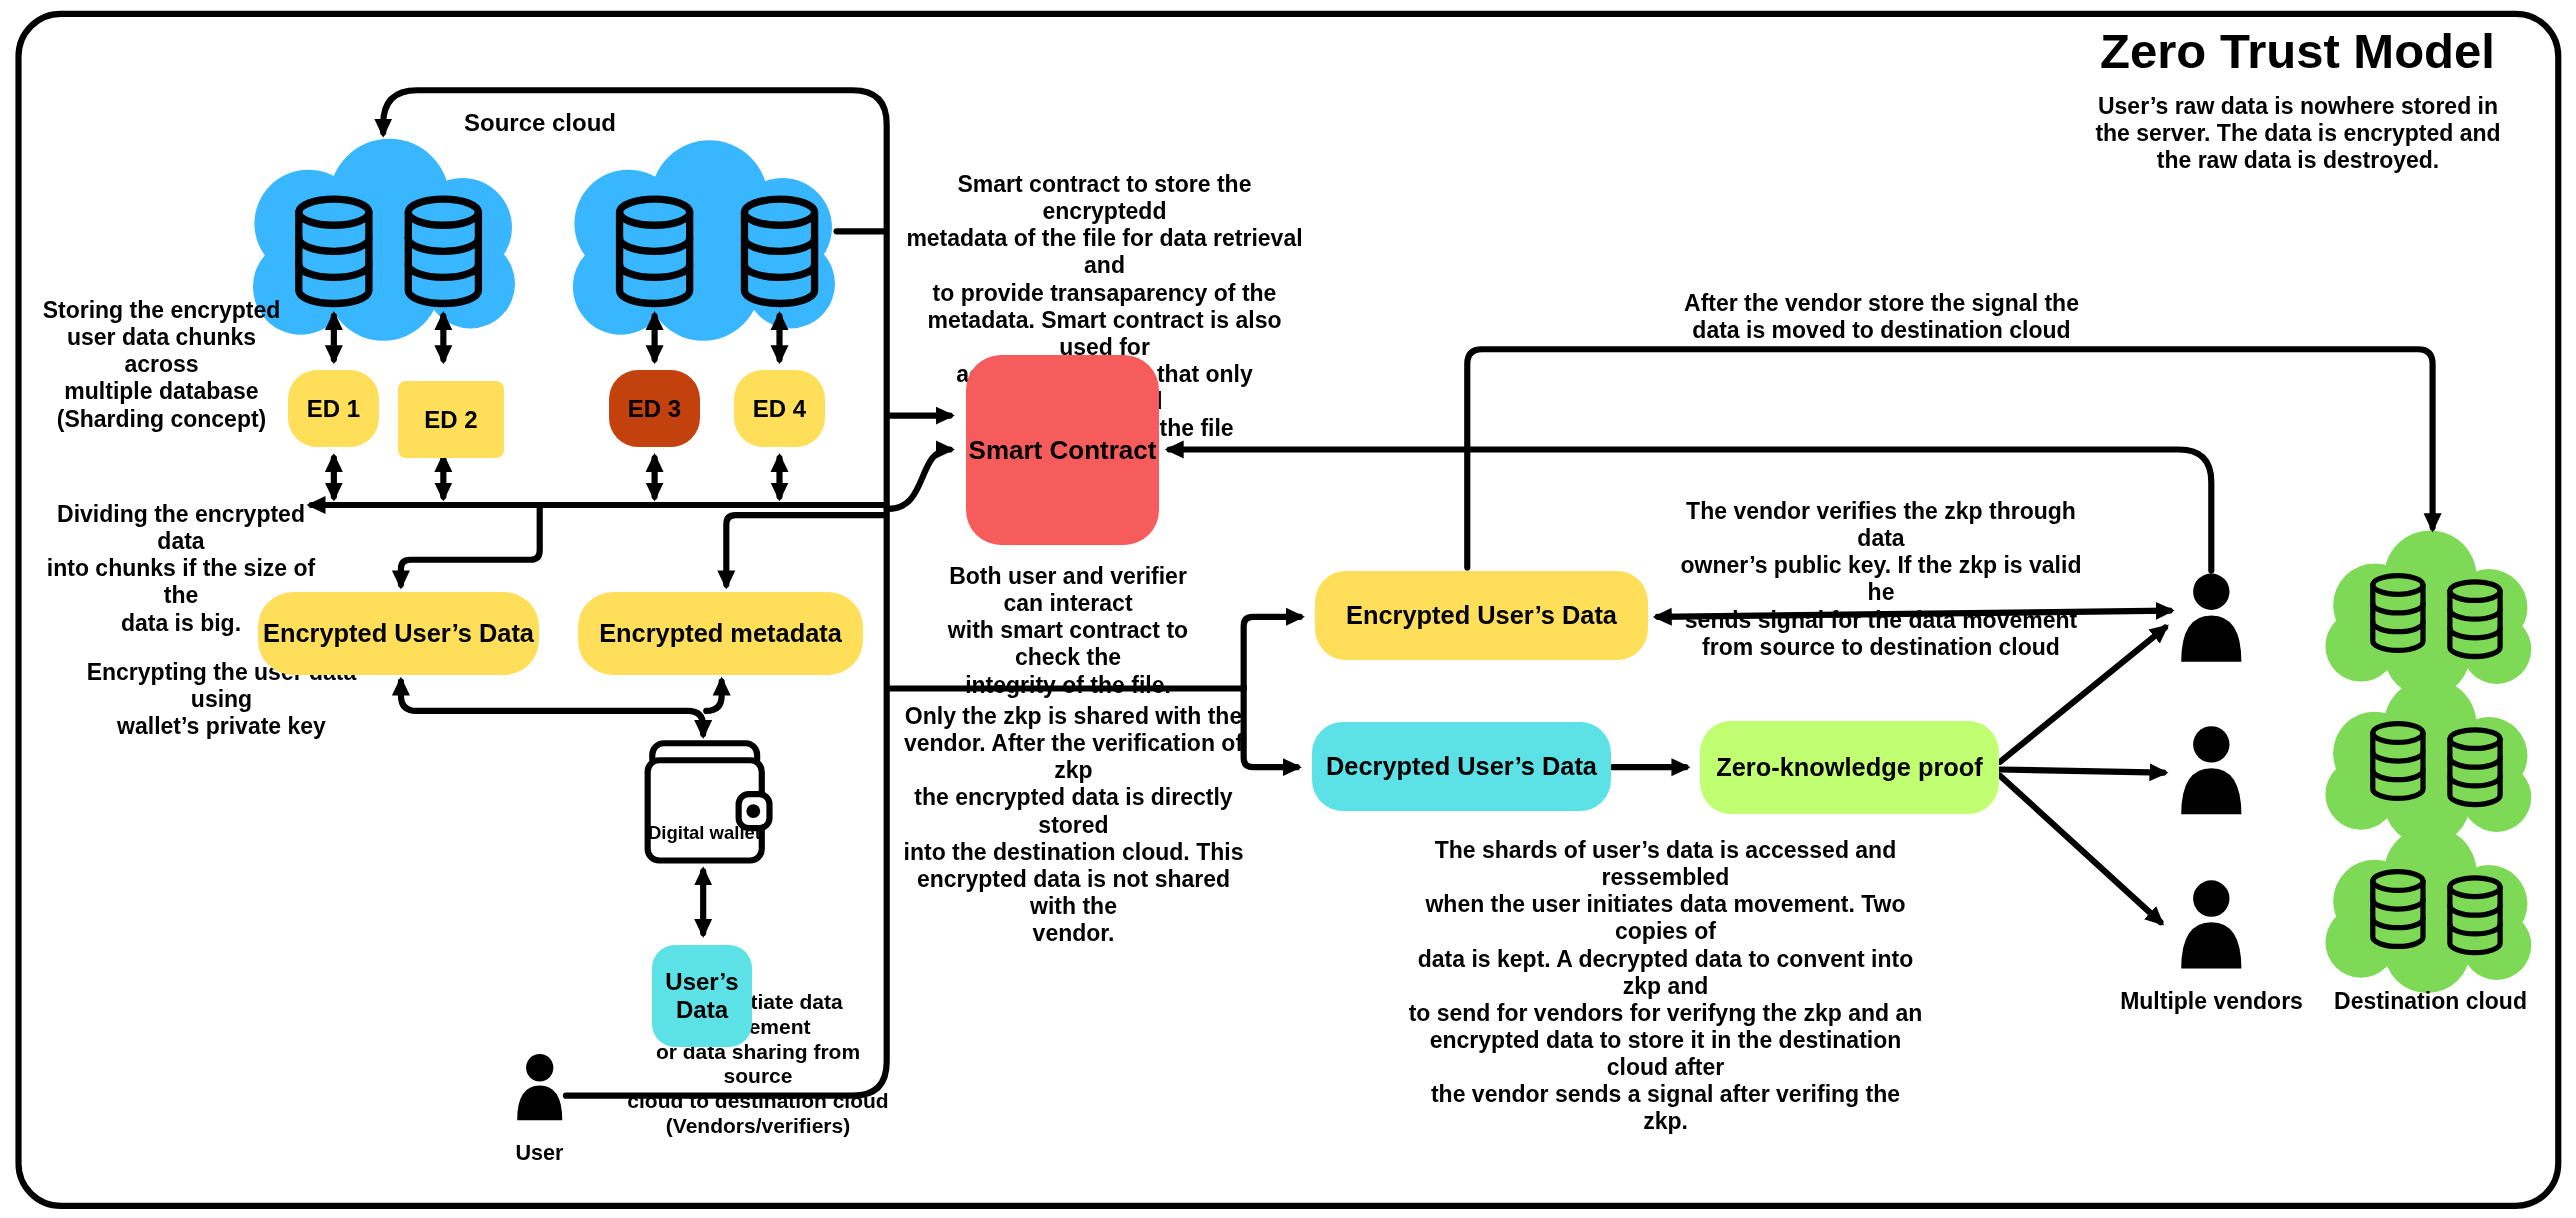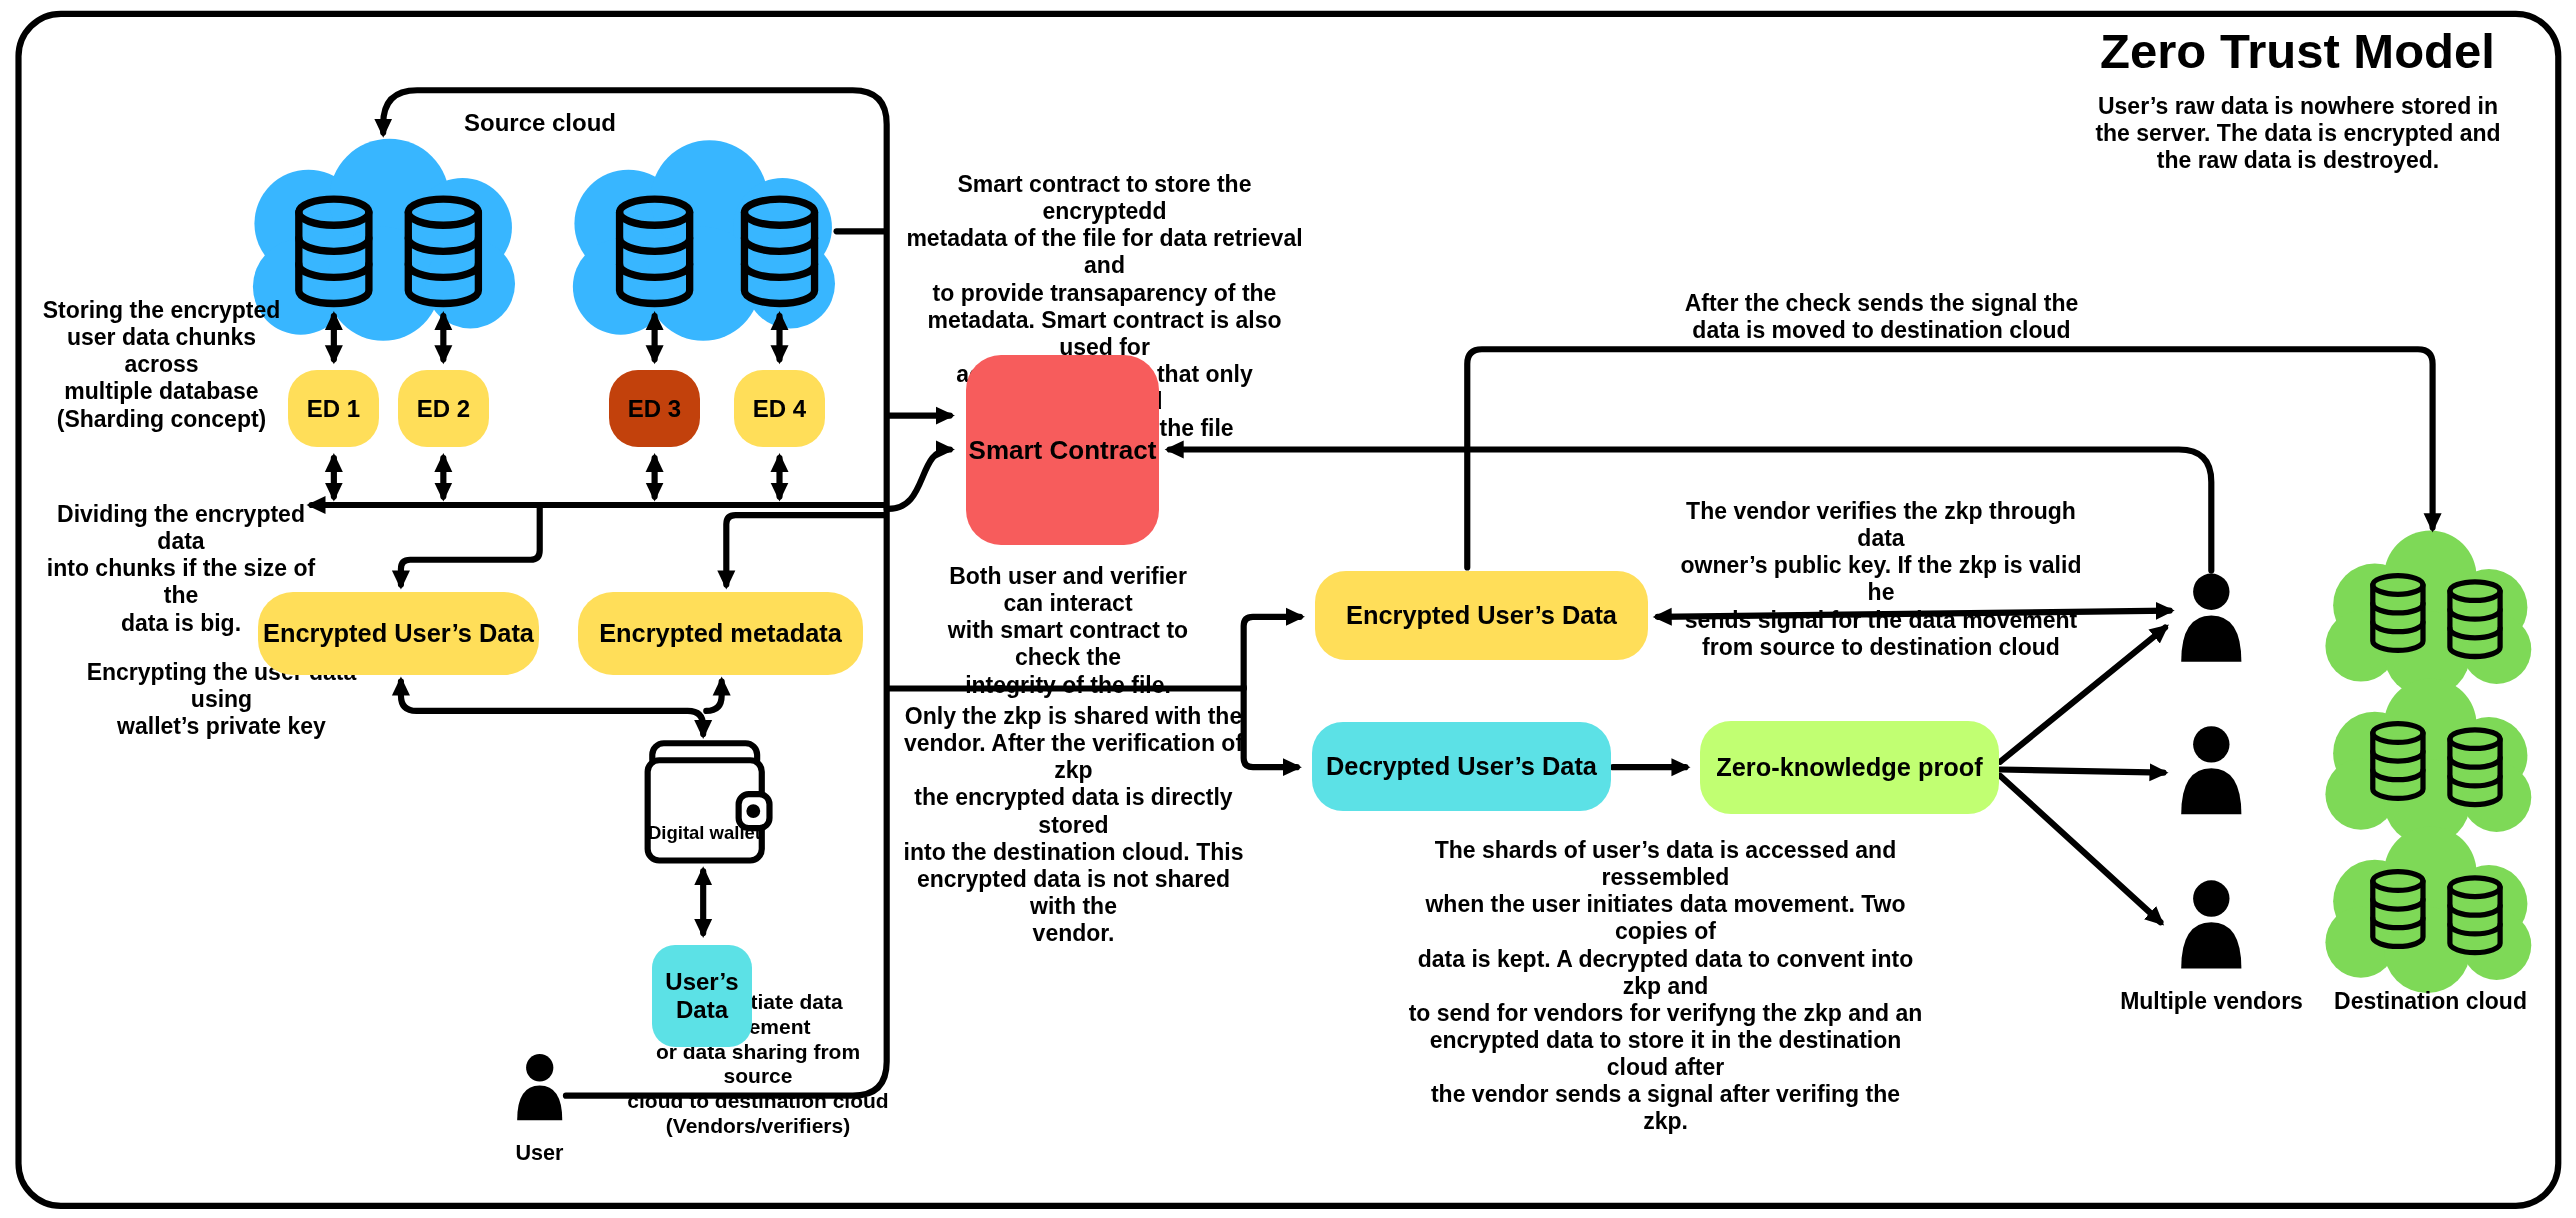--- a/index.html
+++ b/index.html
@@ -182,40 +182,40 @@
   <div class="txt" style="left:894px;top:703px;width:359px;font-size:23px;">Only the zkp is shared with the
 vendor. After the verification of zkp
 the encrypted data is directly stored
 into the destination cloud. This
 encrypted data is not shared with the
 vendor.</div>
   <div class="txt" style="left:623px;top:990px;width:270px;font-size:21px;">User initiate data movement
 or data sharing from source
 cloud to destination cloud
 (Vendors/verifiers)</div>
-  <div class="txt" style="left:1681px;top:290px;width:401px;font-size:23px;">After the check sends the signal the
+  <div class="txt" style="left:1681px;top:290px;width:401px;font-size:23px;">After the vendor store the signal the
 data is moved to destination cloud</div>
   <div class="txt" style="left:1665px;top:498px;width:432px;font-size:23px;">The vendor verifies the zkp through data
 owner’s public key. If  the zkp is valid he
 sends signal for the data movement
 from source to destination cloud</div>
   <div class="txt" style="left:1407px;top:837px;width:517px;font-size:23px;">The shards of user’s data is accessed and ressembled
 when the user initiates data movement. Two copies of
 data is kept. A decrypted data to convent into zkp and
 to send for vendors for verifyng the zkp and an
 encrypted data to store it in the destination cloud after
 the vendor sends a signal after verifing the zkp.</div>
 
   <div class="txt" style="left:646px;top:822px;width:117px;font-size:18.5px;">Digital wallet</div>
   <div class="txt" style="left:493px;top:1140px;width:93px;font-size:21.6px;">User</div>
   <div class="txt" style="left:2096px;top:988px;width:231px;font-size:23px;">Multiple vendors</div>
   <div class="txt" style="left:2305px;top:988px;width:251px;font-size:23px;">Destination cloud</div>
 
   <div class="box r38" style="left:288px;top:370px;width:91px;height:77px;background:#ffde59;font-size:24px;">ED 1</div>
-  <div class="box r38" style="left:398px;top:370px;width:91px;height:77px;background:#ffde59;font-size:24px;">ED 2</div>
+  <div class="box r38" style="left:398px;top:381px;width:106px;height:77px;background:#ffde59;font-size:24px;border-radius:8px;">ED 2</div>
   <div class="box r38" style="left:609px;top:370px;width:91px;height:77px;background:#c2410c;font-size:24px;text-align:center;">ED 3</div>
   <div class="box r38" style="left:734px;top:370px;width:91px;height:77px;background:#ffde59;font-size:24px;border-radius:29px;">ED 4</div>
 
   <div class="box r45" style="left:258px;top:592px;width:281px;height:83px;background:#ffde59;font-size:25.4px;">Encrypted User’s Data</div>
   <div class="box r45" style="left:578px;top:592px;width:285px;height:83px;background:#ffde59;font-size:25.4px;">Encrypted metadata</div>
 
   <div class="box r45" style="left:966px;top:355px;width:193px;height:190px;background:#f75c5c;font-size:26px;">Smart Contract</div>
 
   <div class="box r40" style="left:1315px;top:571px;width:333px;height:89px;background:#ffde59;font-size:25.4px;">Encrypted User’s Data</div>
   <div class="box r40" style="left:1312px;top:722px;width:299px;height:89px;background:#5ce1e6;font-size:25.4px;">Decrypted User’s Data</div>

